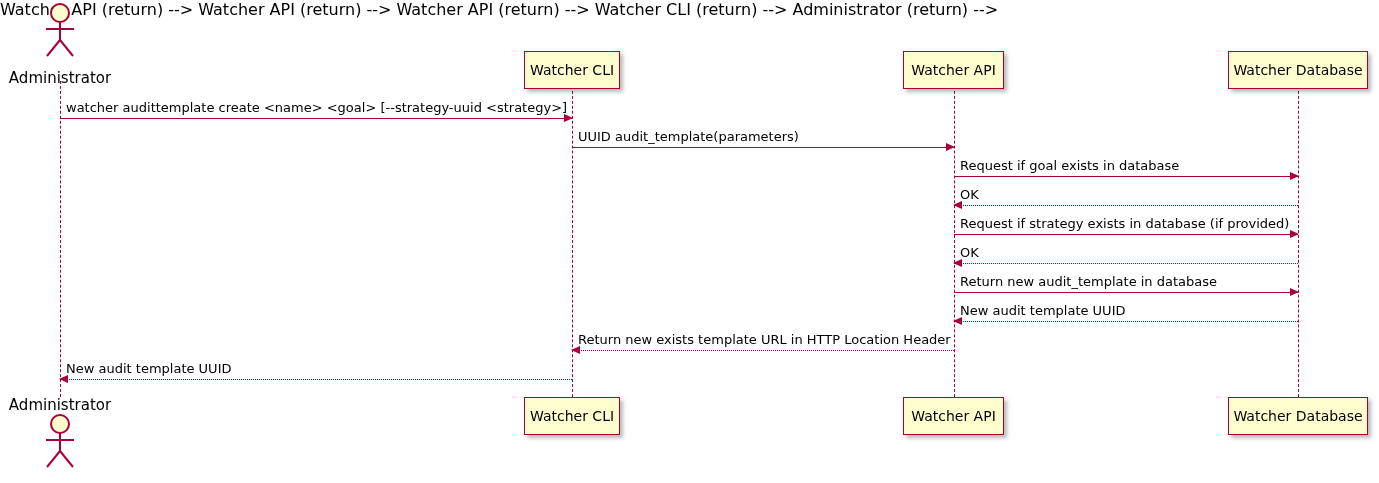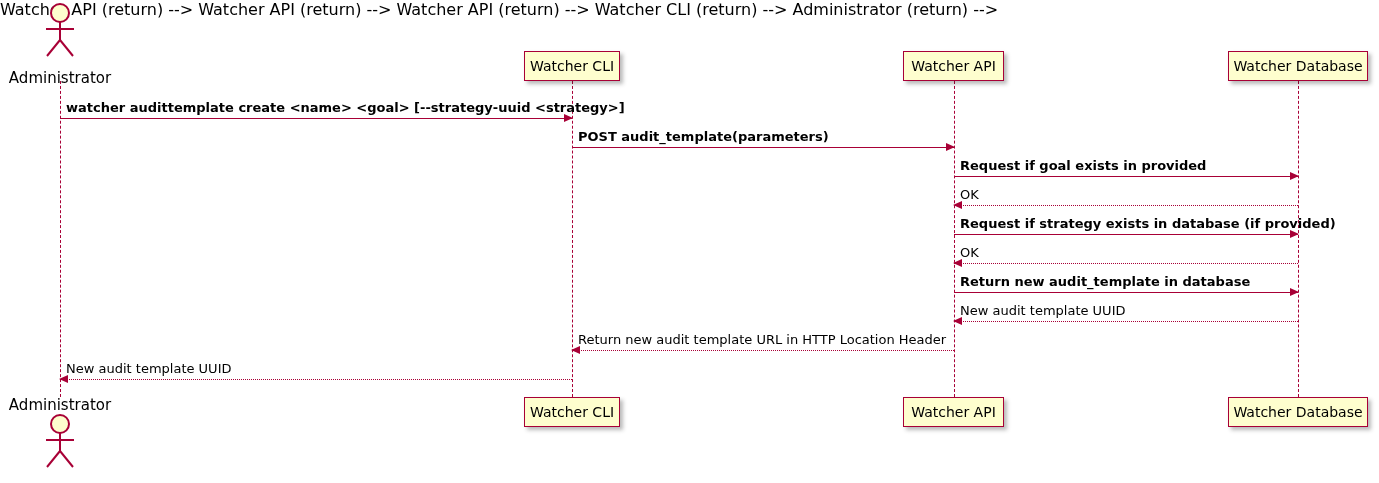--- a/index.html
+++ b/index.html
@@ -34,21 +34,21 @@
     box-sizing: border-box;
     background: #FEFECE;
     border: 1.5px solid #A80036;
     color: #000000;
     font-size: 14px;
     line-height: 1;
     display: flex;
     align-items: center;
     justify-content: center;
     padding: 0 10px;
-    height: 30px;
+    height: 38px;
     white-space: nowrap;
     box-shadow: 3px 3px 4px rgba(40,40,40,0.32);
   }
 
   
   .actor {
     position: absolute;
     width: 44px;
     height: 56px;
   }
@@ -97,21 +97,21 @@
     border-right: 9px solid #A80036;
   }
   .msg .label {
     position: absolute;
     bottom: 4px;
     font-size: 13px;
     color: #000000;
     white-space: nowrap;
     line-height: 1;
   }
-  .msg.right .label { left: 6px; font-weight: bold; }
+  .msg.right .label { left: 6px; }
   .msg.left  .label { left: 6px; }
 </style>
 </head>
 <body>
 
 <div id="diagram">
 
   
   <div class="lifeline" style="left:60px; top:81px; height:316px;"></div>
   <div class="lifeline" style="left:572px; top:81px; height:316px;"></div>
@@ -173,28 +173,28 @@
   <div class="msg right" style="left:60px; top:118px; width:512px;">
     <div class="line"></div>
     <div class="head"></div>
     <div class="label">watcher audittemplate create &lt;name&gt; &lt;goal&gt; [--strategy-uuid &lt;strategy&gt;]</div>
   </div>
 
   
   <div class="msg right" style="left:572px; top:147px; width:382px;">
     <div class="line"></div>
     <div class="head"></div>
-    <div class="label">POST audit_template(parameters)</div>
+    <div class="label">UUID audit_template(parameters)</div>
   </div>
 
   
   <div class="msg right" style="left:954px; top:176px; width:344px;">
     <div class="line"></div>
     <div class="head"></div>
-    <div class="label">Request if goal exists in provided</div>
+    <div class="label">Request if goal exists in database</div>
   </div>
 
    Watcher API (return) --&gt;
   <div class="msg left dotted" style="left:954px; top:205px; width:344px;">
     <div class="line"></div>
     <div class="head"></div>
     <div class="label">OK</div>
   </div>
 
   
@@ -222,21 +222,21 @@
   <div class="msg left dotted" style="left:954px; top:321px; width:344px;">
     <div class="line"></div>
     <div class="head"></div>
     <div class="label">New audit template UUID</div>
   </div>
 
    Watcher CLI (return) --&gt;
   <div class="msg left dotted" style="left:572px; top:350px; width:382px;">
     <div class="line"></div>
     <div class="head"></div>
-    <div class="label">Return new audit template URL in HTTP Location Header</div>
+    <div class="label">Return new exists template URL in HTTP Location Header</div>
   </div>
 
    Administrator (return) --&gt;
   <div class="msg left dotted" style="left:60px; top:379px; width:512px;">
     <div class="line"></div>
     <div class="head"></div>
     <div class="label">New audit template UUID</div>
   </div>
 
 </div>

